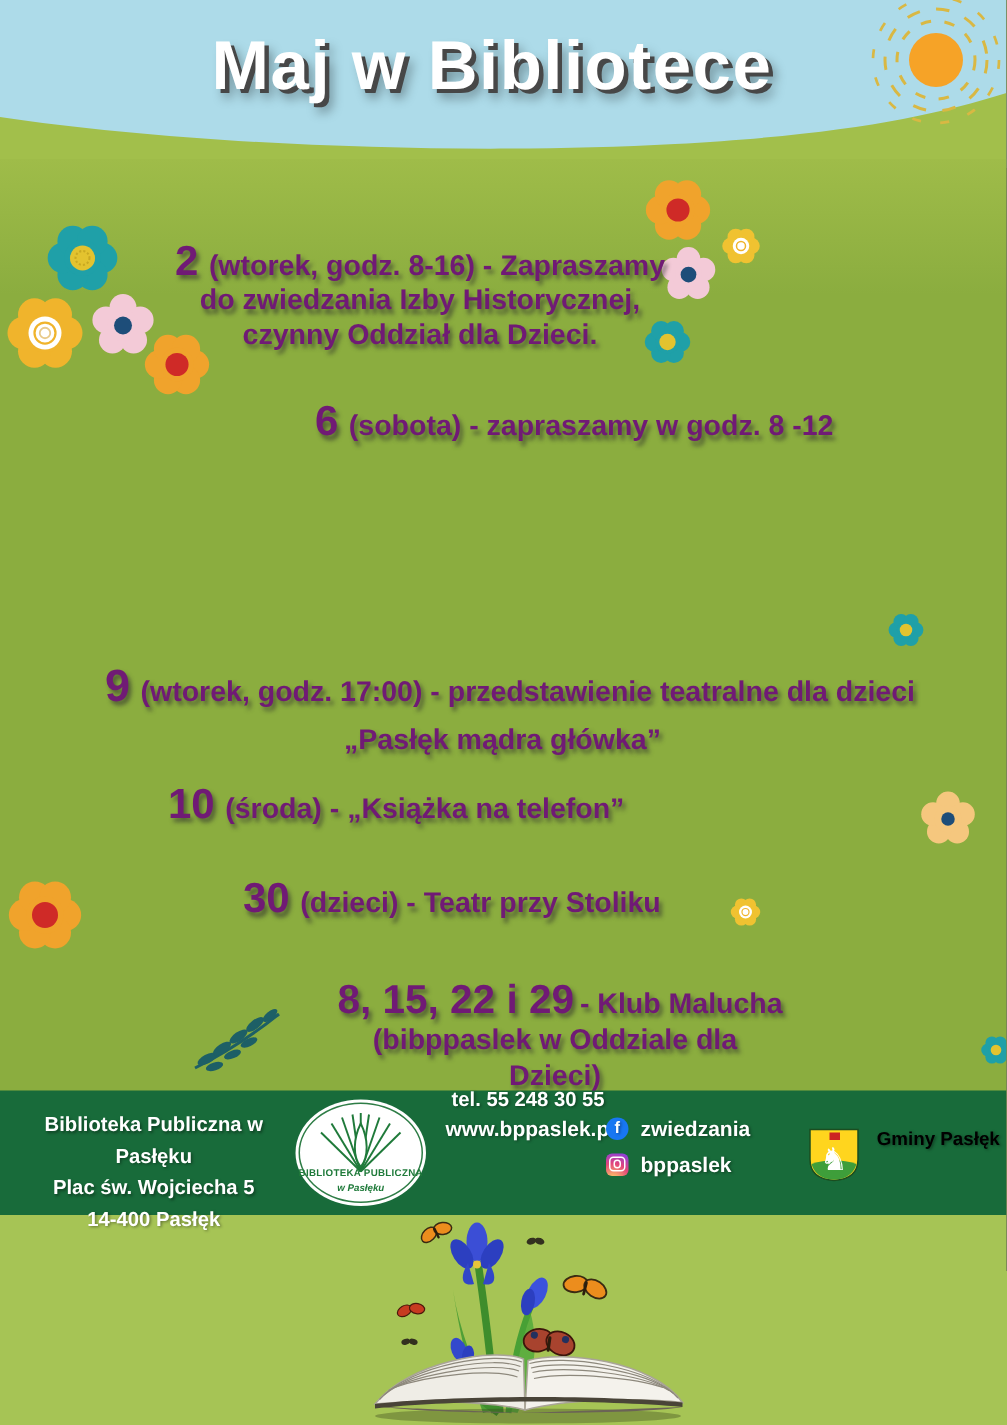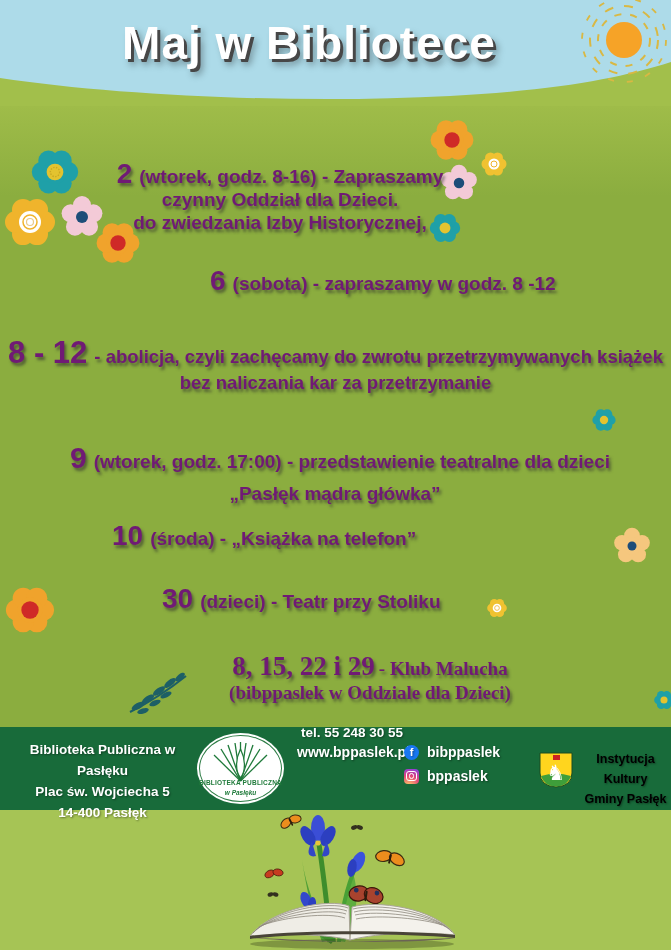--- a/index.html
+++ b/index.html
@@ -12,20 +12,21 @@
   .hill-svg{position:absolute;top:0;left:0;display:block;}
   .grass{position:absolute;top:106px;left:0;width:671px;height:622px;
          background:linear-gradient(180deg,#9fbc49 0,#8bad3f 90px);}
   .bottom-band{position:absolute;top:810px;left:0;width:671px;height:140px;background:#a6c455;}
 
   
   .title{
     position:absolute;top:16px;left:0;width:618px;text-align:center;
     font-size:46px;font-weight:bold;color:#fff;letter-spacing:1px;
     text-shadow:3px 3px 0 #474747,5px 6px 7px rgba(0,0,0,.35);
+    padding-left:19px;
   }
 
   
   .fl,.deco{position:absolute;display:block;}
 
   
   .event{
     position:absolute;color:#701a75;font-weight:bold;text-align:center;
     font-size:19px;line-height:23px;
     text-shadow:2px 3px 3px rgba(45,45,45,.6);
@@ -34,21 +35,21 @@
   .date{font-size:28px;margin-right:7px;}
   .ev1{top:162px;left:115px;width:330px;}
   .ev2{top:269px;left:210px;width:340px;}
   .ev3{top:340px;left:8px;width:655px;font-size:18.5px;line-height:26px;}
   .ev3 .date{font-size:31px;}
   .ev4{top:442px;left:70px;width:530px;line-height:32px;}
   .ev4 .date{font-size:30px;}
   .ev5{top:524px;left:96px;width:400px;text-align:left;margin-left:16px;}
   .ev6{top:587px;left:162px;width:400px;text-align:left;}
   .ev6 .date{font-size:28px;}
-  .ev7{top:654px;left:225px;width:290px;line-height:24px;font-family:Liberation Serif, serif;}
+  .ev7{top:654px;left:225px;width:290px;line-height:24px;}
   .ev7 .date{font-size:27px;margin-right:4px;}
 
   
   .footer{position:absolute;top:727px;left:0;width:671px;height:83px;background:#186b3a;color:#fff;}
   .footer .addr{position:absolute;left:10px;top:12px;width:185px;text-align:center;
                 font-size:13.5px;font-weight:bold;line-height:21px;text-shadow:1px 1px 2px rgba(0,0,0,.4);}
   .logo{position:absolute;left:197px;top:6px;width:87px;height:71px;background:#fff;border-radius:50%;}
   .logo-ring{position:absolute;inset:2px;border:1px solid #2e7d46;border-radius:50%;}
   .logo-fan{position:absolute;left:0;top:0;}
   .logo-t1{position:absolute;left:0;right:0;top:46px;font-size:6.5px;font-weight:bold;color:#1f7a3a;text-align:center;letter-spacing:.2px;}
@@ -179,32 +180,28 @@
       <ellipse cx="44" cy="13" rx="7" ry="3" transform="rotate(-38 44 13)"></ellipse>
       <ellipse cx="54" cy="7" rx="6" ry="2.6" transform="rotate(-40 54 7)"></ellipse>
       <ellipse cx="17" cy="41" rx="6" ry="2.6" transform="rotate(-18 17 41)"></ellipse>
       <ellipse cx="29" cy="33" rx="6" ry="2.6" transform="rotate(-22 29 33)"></ellipse>
       <ellipse cx="40" cy="25" rx="6" ry="2.6" transform="rotate(-25 40 25)"></ellipse>
     </g>
   </svg>
 
   <div class="event ev1">
     <div class="evrow"><span class="date">2</span><span>(wtorek, godz. 8-16) - Zapraszamy</span></div>
+    <div>do zwiedzania Izby Historycznej,</div>
     <div>czynny Oddział dla Dzieci.</div>
-    <div>do zwiedzania Izby Historycznej,</div>
   </div>
 
   <div class="event ev2">
     <div class="evrow"><span class="date">6</span><span>(sobota) - zapraszamy w godz. 8 -12</span></div>
   </div>
 
-  <div class="event ev3">
-    <div class="evrow"><span class="date">8 - 12</span><span>- abolicja, czyli zachęcamy do zwrotu przetrzymywanych książek</span></div>
-    <div>bez naliczania kar za przetrzymanie</div>
-  </div>
 
   <div class="event ev4">
     <div class="evrow"><span class="date">9</span><span>(wtorek, godz. 17:00) - przedstawienie teatralne dla dzieci</span></div>
     <div>„Pasłęk mądra główka”</div>
   </div>
 
   <div class="event ev5">
     <div class="evrow"><span class="date">10</span><span>(środa) - „Książka na telefon”</span></div>
   </div>
 
@@ -243,35 +240,34 @@
       <div class="logo-t1">BIBLIOTEKA PUBLICZNA</div>
       <div class="logo-t2">w Pasłęku</div>
     </div>
   </div>
 
   <div class="site">www.bppaslek.pl</div>
   <div class="phone">tel. 55 248 30 55</div>
 
   <div class="social-row soc-fb">
     <span class="fb">f</span>
-    <span>bibppaslek</span>
+    <span>zwiedzania</span>
   </div>
   <div class="social-row soc-ig">
     <span class="ig"></span>
     <span>bppaslek</span>
   </div>
 
   <svg class="coat" width="34" height="36" viewBox="0 0 34 36">
     <path d="M1,1 h32 v20 q0,13 -16,14 Q1,34 1,21 Z" fill="#ffd51e" stroke="#1a4d20" stroke-width="1"></path>
     <path d="M2,24 q15,-5 30,0 q-3,10 -15,10.5 Q5,34 2,24 Z" fill="#3e9e3a"></path>
     <rect x="14" y="3" width="7" height="5" fill="#cc2222"></rect>
     <text x="17" y="28" text-anchor="middle" font-size="21" fill="#ffffff" font-family="DejaVu Sans, sans-serif">♞</text>
   </svg>
   <div class="org">
-    <div>Instytucja Kultury</div>
     <div>Gminy Pasłęk</div>
   </div>
 
   <svg class="deco" style="left:0;top:812px" width="671" height="138" viewBox="0 0 671 138">
 
     <g>
       <path d="M322,130 C312,102 306,74 302,48 C306,74 316,100 330,128 Z" fill="#4f9f36"></path>
       <path d="M345,130 C357,106 360,80 352,58 C346,80 342,106 340,129 Z" fill="#5fae3f"></path>
       <path d="M331,132 C316,121 305,113 299,100 C314,106 328,116 335,127 Z" fill="#3f8d2c"></path>
       <path d="M330,130 C328,95 323,60 319,32" stroke="#3e8d2c" stroke-width="5" fill="none"></path>

